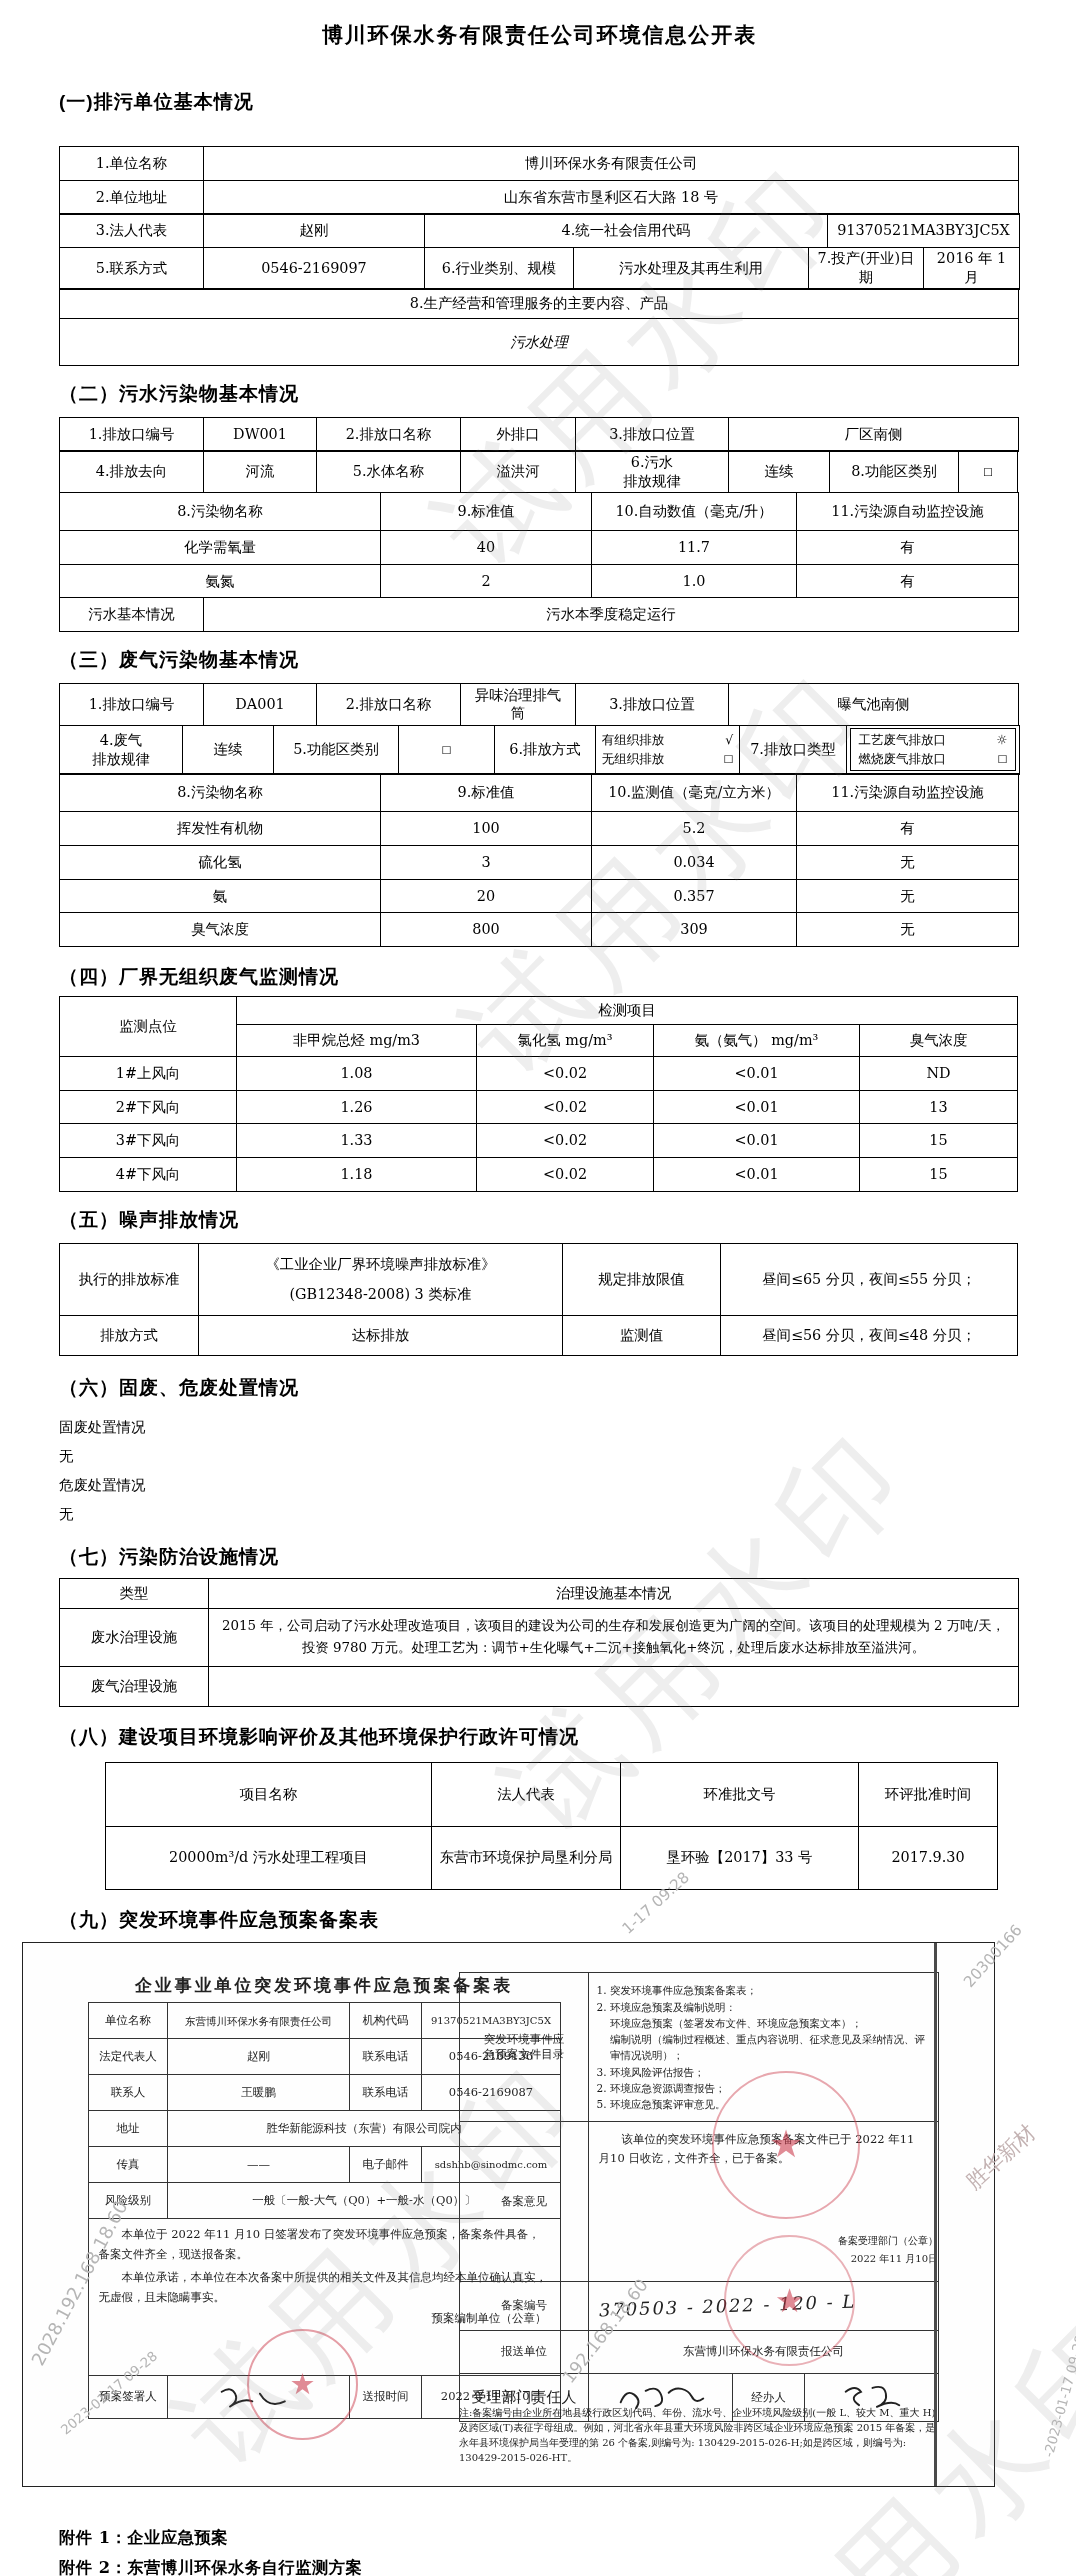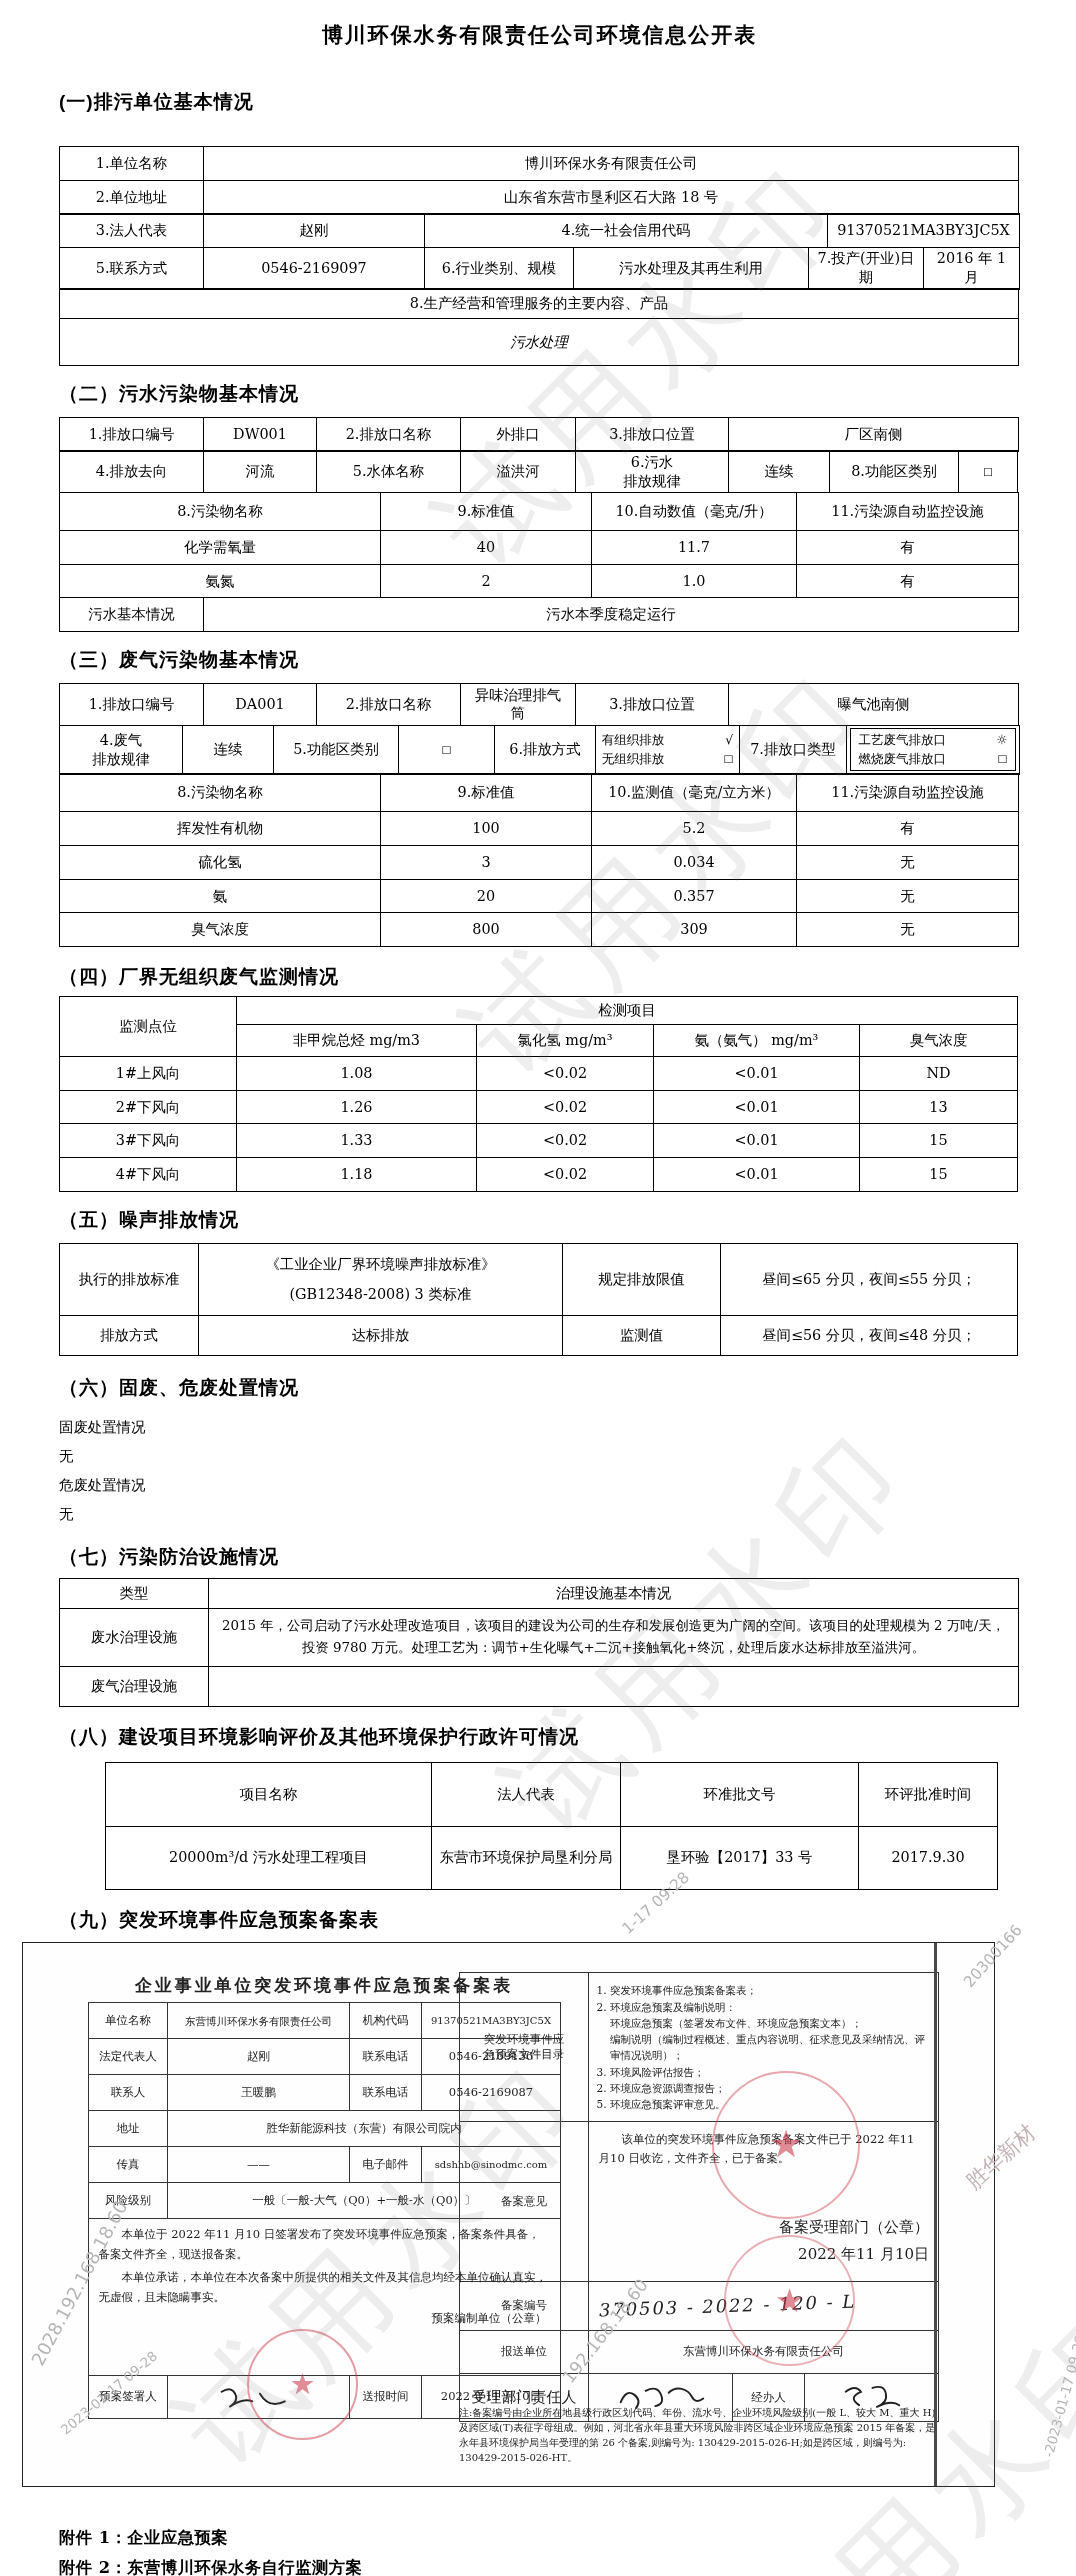--- a/index.html
+++ b/index.html
@@ -58,21 +58,21 @@
   }
   table.left-form{left:65px;top:59px;width:472px;}
   table.right-form{left:436px;top:29px;width:480px;}
   .decl-cell{text-align:left !important;vertical-align:top !important;position:relative;}
   .decl-p{text-indent:2em;font-size:11.5px;line-height:1.7;margin:3.8px 5.8px;}
   .seal-caption{position:absolute;right:13.4px;top:92px;font-size:11.5px;}
   .dir-list{text-align:left;font-size:10.5px;line-height:1.55;padding:1.9px 3.8px;}
   .dir-list .indent{padding-left:13.4px;}
   .opinion-cell{text-align:left !important;vertical-align:top !important;position:relative;}
   .opinion-p{text-indent:2em;font-size:11.5px;line-height:1.7;margin:5.8px 5.8px;}
-  .seal-right{position:absolute;right:9px;bottom:13.4px;text-align:right;font-size:15px;line-height:1.8;}
+  .seal-right{position:absolute;right:0;bottom:13.4px;text-align:right;font-size:10px;line-height:1.8;}
   .hand{
     font-style:italic;display:inline-block;transform:rotate(-2deg);
     font-size:18px;letter-spacing:1.9px;color:#222;
   }
   .scan-note{
     position:absolute;left:436px;top:462px;width:480px;
     font-size:10px;line-height:1.5;text-align:left;color:#222;
   }
   .page-edge{position:absolute;left:911px;top:0;bottom:0;width:2.9px;background:#4a4a4a;}
   

